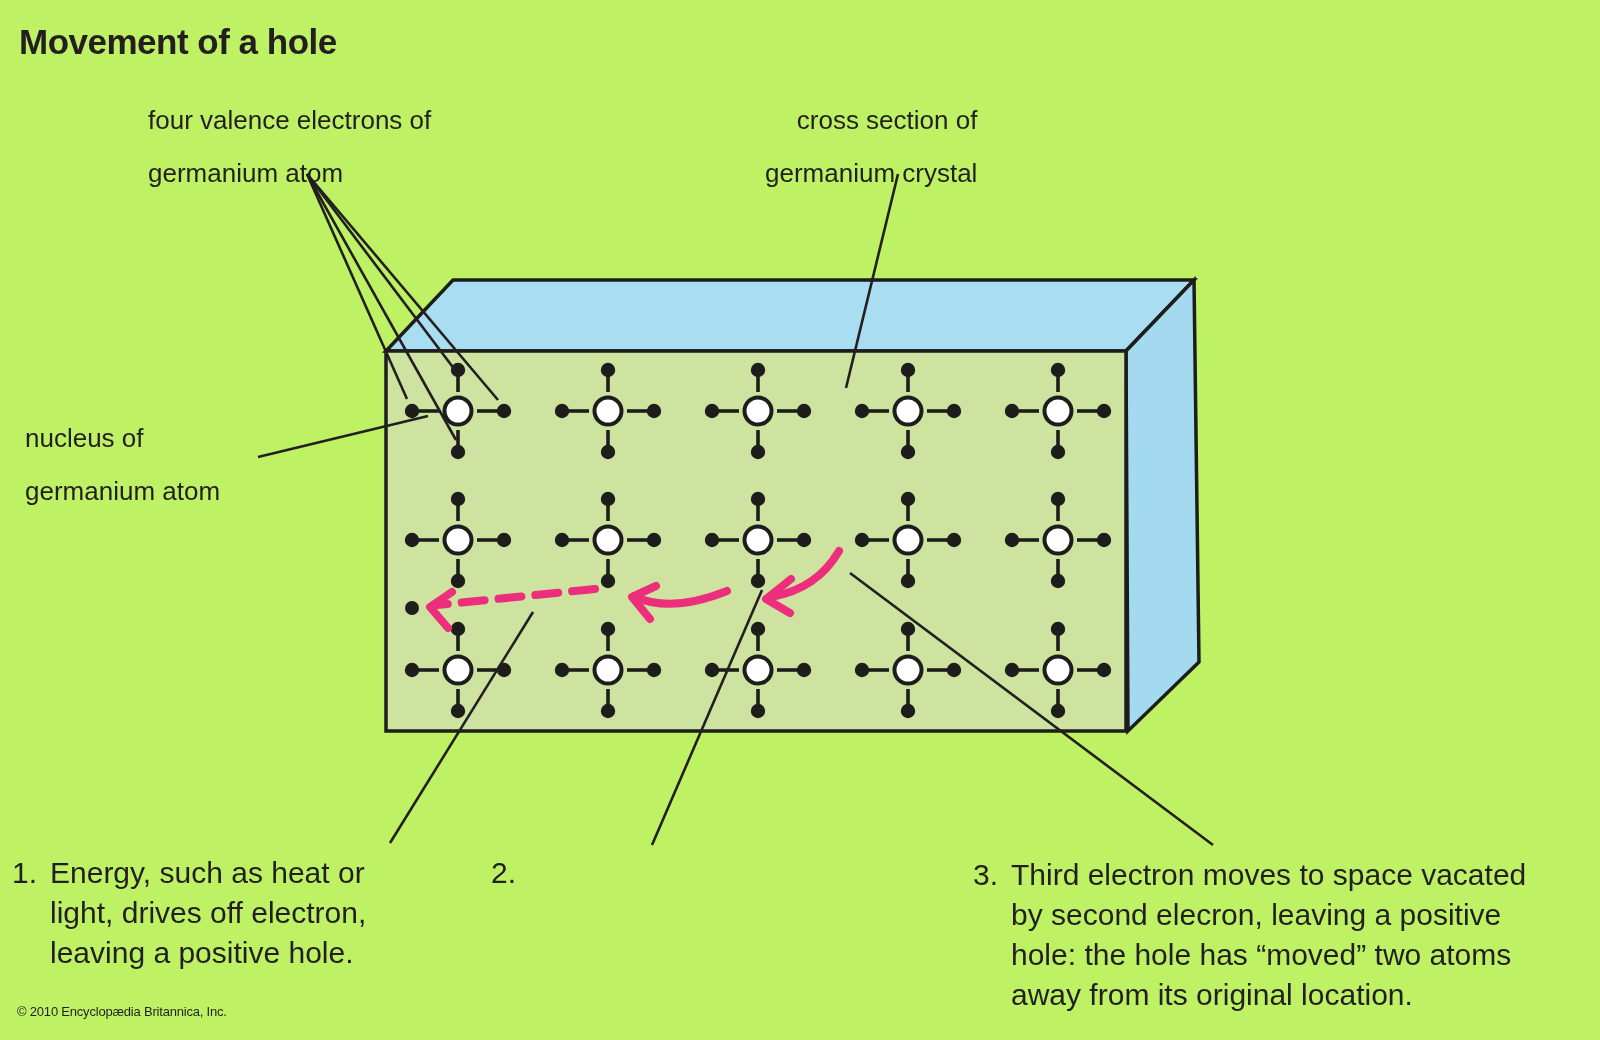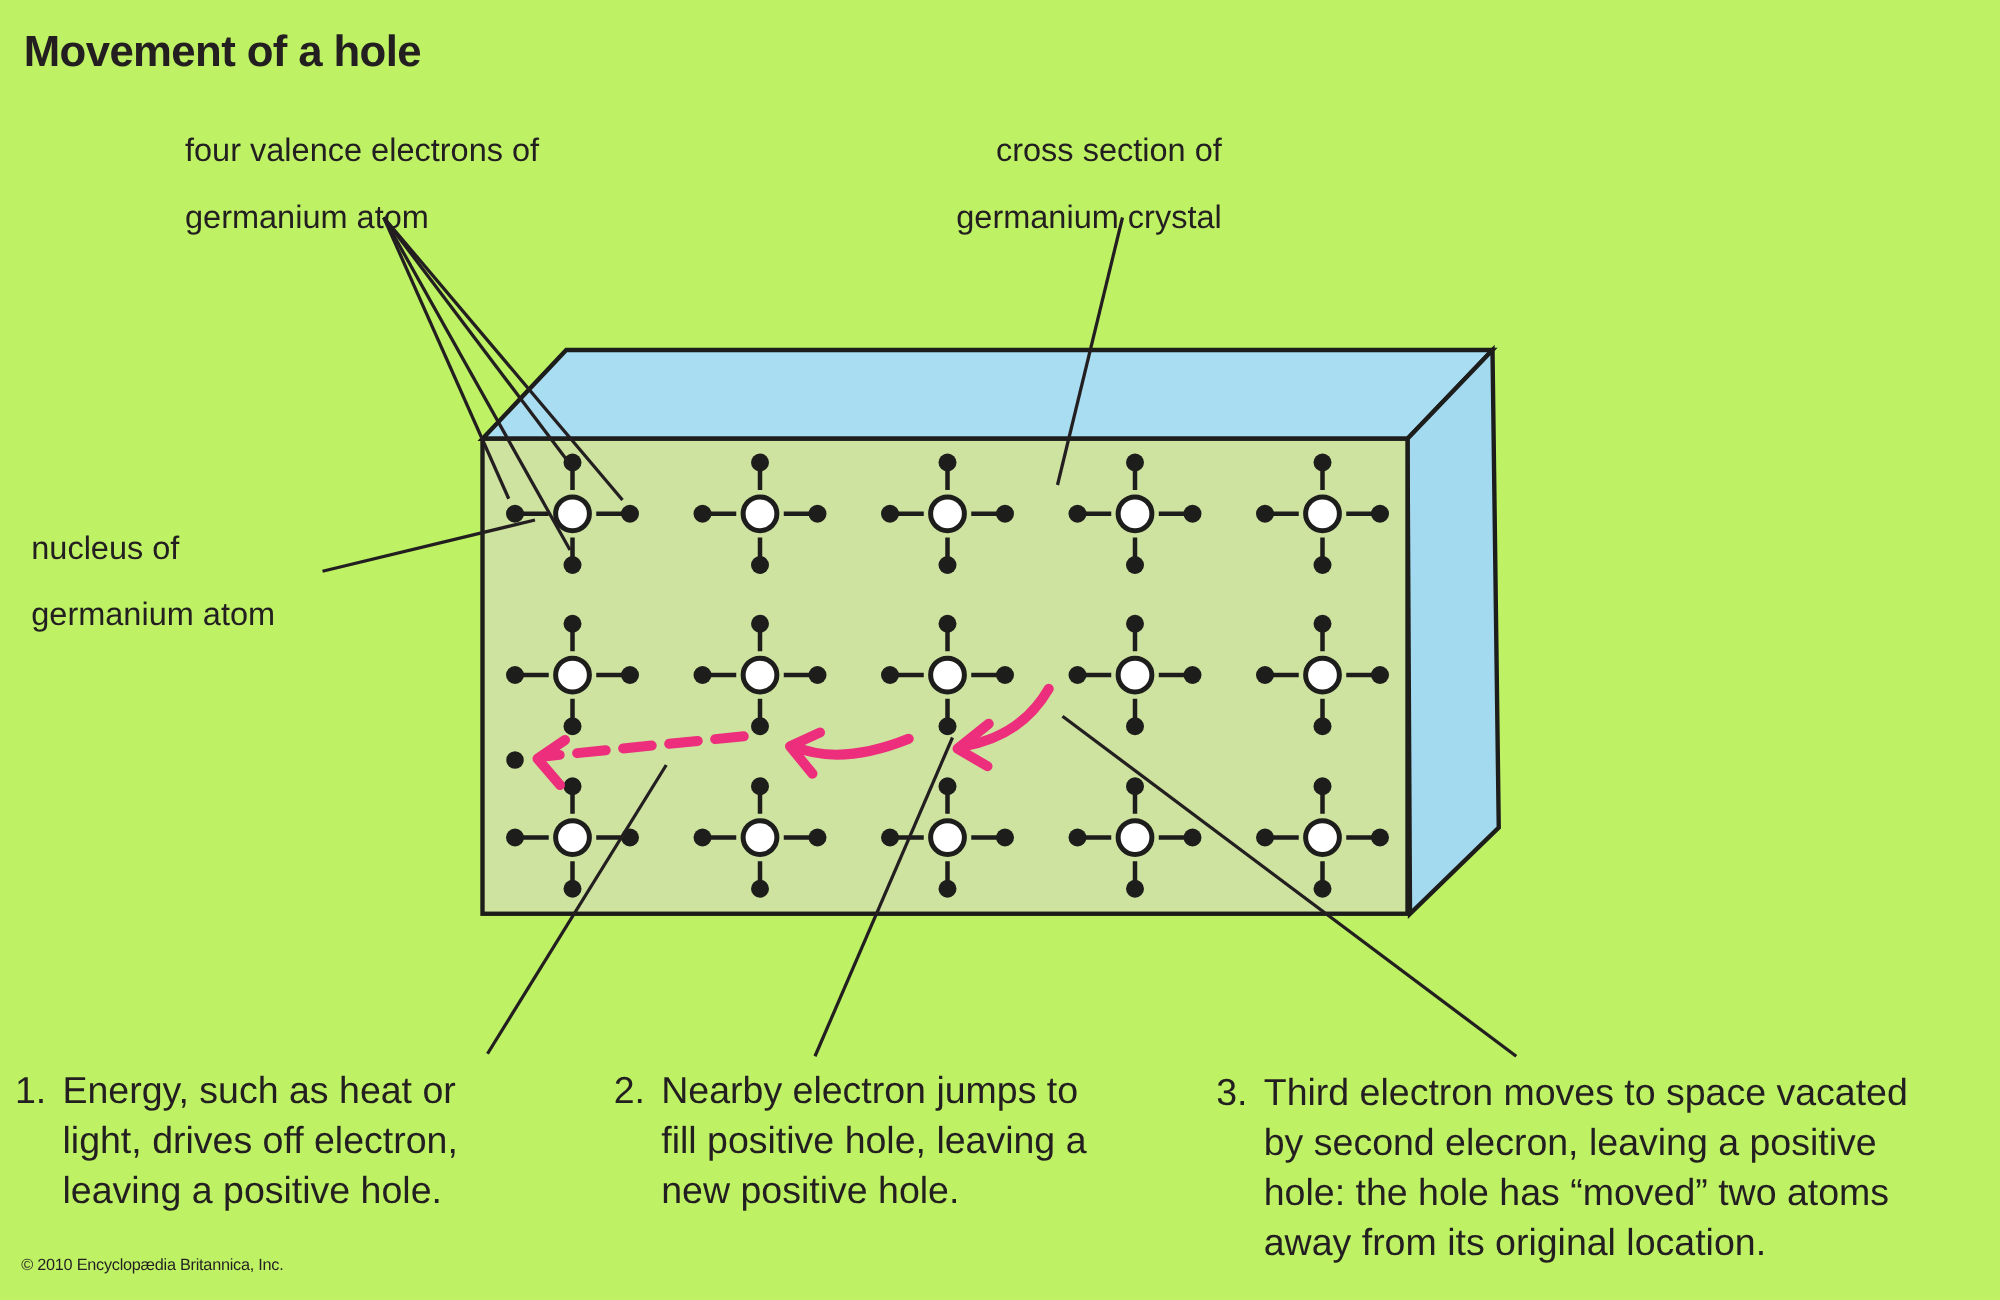--- a/index.html
+++ b/index.html
@@ -246,23 +246,20 @@
 
   <div id="caption-1" class="abs caption">
     <div class="cap-num">1.</div>
     <div class="cap-text">Energy, such as heat or
 light, drives off electron,
 leaving a positive hole.</div>
   </div>
 
   <div id="caption-2" class="abs caption">
     <div class="cap-num">2.</div>
-    <div class="cap-text">Nearby electron jumps to
-fill positive hole, leaving a
-new positive hole.</div>
   </div>
 
   <div id="caption-3" class="abs caption">
     <div class="cap-num">3.</div>
     <div class="cap-text">Third electron moves to space vacated
 by second elecron, leaving a positive
 hole: the hole has “moved” two atoms
 away from its original location.</div>
   </div>
 

